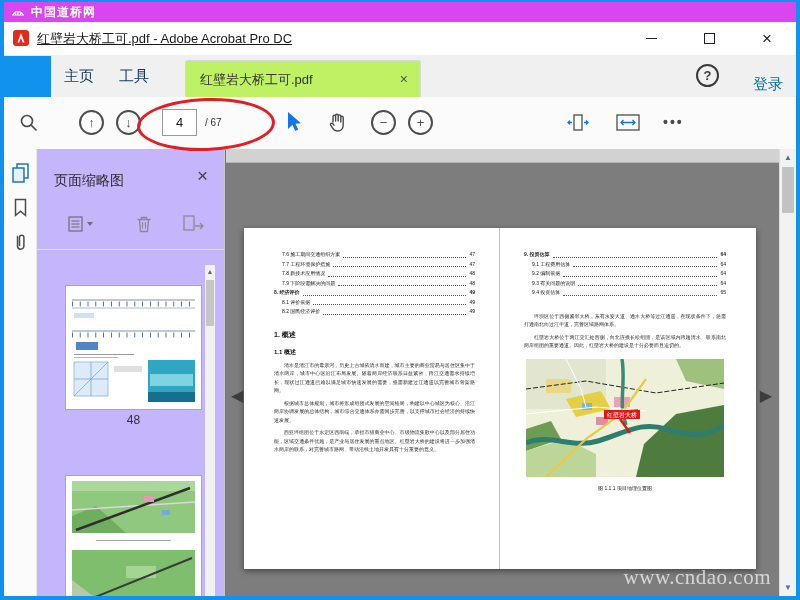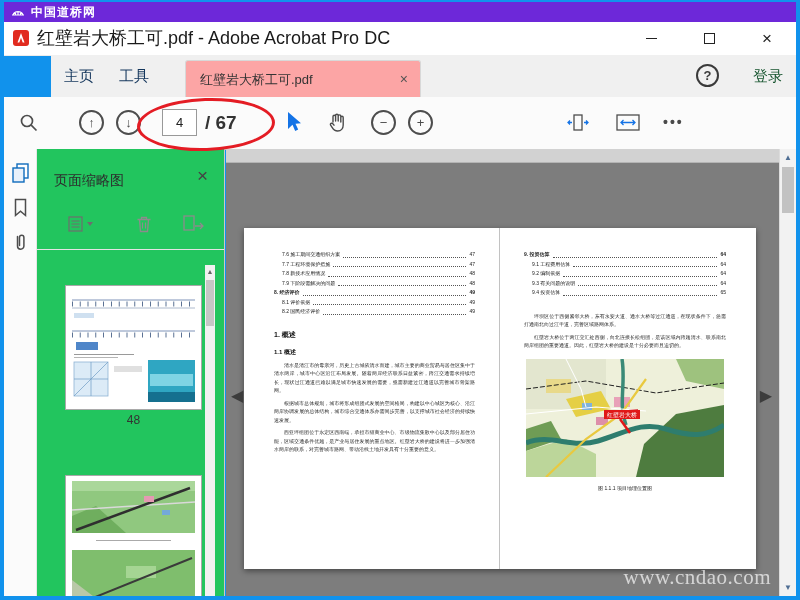--- a/index.html
+++ b/index.html
@@ -1,73 +1,73 @@
 <!DOCTYPE html>
 <html><head>
 <meta charset="utf-8">
 <style>
   html,body{margin:0;padding:0;background:#555;}
   .frame{position:relative;width:800px;height:600px;background:#1192ec;overflow:hidden;
          font-family:"Liberation Sans",sans-serif;}
 
   
-  .banner{position:absolute;left:4px;top:2px;right:4px;height:20px;background:#6d28d9;
+  .banner{position:absolute;left:4px;top:2px;right:4px;height:20px;background:#d946ef;
           display:flex;align-items:center;gap:6px;padding-left:7px;box-sizing:border-box;}
   .banner .site{font-size:12px;font-weight:bold;color:#fff;letter-spacing:1px;}
 
   
   .titlebar{position:absolute;left:4px;top:22px;right:4px;height:33px;background:#fff;border-bottom:1px solid #ececec;}
   .app-icon{position:absolute;left:9px;top:8px;width:16px;height:16px;}
-  .win-title{position:absolute;left:33px;top:0;line-height:33px;font-size:18px;color:#1a1a1a;}
+  .win-title{position:absolute;left:33px;top:0;line-height:33px;font-size:13px;color:#1a1a1a;text-decoration:underline;}
   .win-btn{position:absolute;top:0;width:34px;height:33px;display:flex;align-items:center;justify-content:center;color:#222;cursor:default;}
   .btn-min{right:128px}.btn-max{right:70px}.btn-close{right:12px;font-size:17px;}
   .min-bar{width:11px;height:1px;background:#222;}
   .max-box{width:9px;height:9px;border:1px solid #222;}
 
   
   .tabbar{position:absolute;left:4px;top:55px;right:4px;height:42px;background:#f0f0f0;border-bottom:1px solid #dcdcdc;margin-left:47px;}
   .nav-label{position:absolute;top:0;line-height:42px;font-size:15px;color:#14365c;}
   .nav-home{left:13px}.nav-tools{left:68px}
-  .doc-tab{position:absolute;left:134px;top:5px;width:234px;height:37px;background:#fca5a5;
+  .doc-tab{position:absolute;left:134px;top:5px;width:234px;height:37px;background:#bef264;
            border:1px solid #d8d8d8;border-bottom:none;border-radius:3px 3px 0 0;}
   .tab-title{position:absolute;left:14px;line-height:37px;font-size:13px;color:#333;}
   .tab-close{position:absolute;right:12px;top:0;line-height:37px;font-size:14px;color:#555;}
   .help-btn{position:absolute;right:77px;top:9px;width:23px;height:23px;border:2px solid #3a3a3a;border-radius:50%;
             text-align:center;line-height:19px;font-size:13px;font-weight:bold;color:#3a3a3a;box-sizing:border-box;}
-  .signin{position:absolute;right:13px;top:0;line-height:42px;font-size:15px;color:#14532d;}
+  .signin{position:absolute;right:13px;top:8px;line-height:42px;font-size:15px;color:#0369a1;}
 
   
   .toolbar{position:absolute;left:4px;top:97px;right:4px;height:52px;background:#fbfbfb;border-bottom:1px solid #cfcfcf;}
   .tb{position:absolute;display:flex;align-items:center;justify-content:center;color:#4a4a4a;}
   .circle-btn{width:25px;height:25px;border:2px solid #4d4d4d;border-radius:50%;box-sizing:border-box;
               font-size:13px;top:13px;}
   .tb-search{left:13px;top:14px;width:24px;height:24px;}
   .tb-up{left:75px}.tb-down{left:112px}
   .page-input{position:absolute;left:158px;top:12px;width:35px;height:27px;border:1px solid #999;background:#fff;
               box-sizing:border-box;text-align:center;font-size:13px;color:#222;line-height:25px;}
-  .page-total{position:absolute;left:201px;top:0;line-height:52px;font-size:19px;color:#333;font-weight:bold;}
+  .page-total{position:absolute;left:201px;top:0;line-height:52px;font-size:10px;color:#333;}
   .annotation{position:absolute;left:133px;top:1px;width:132px;height:47px;border:3px solid #e41c24;
               border-radius:50%;transform:rotate(-2deg);pointer-events:none;z-index:5;}
   .tb-cursor{left:277px;top:12px;width:24px;height:27px;}
   .tb-hand{left:321px;top:13px;width:26px;height:26px;}
   .tb-minus{left:367px}.tb-plus{left:404px}
   .zoom-box{position:absolute;left:449px;top:12px;width:90px;height:28px;border:1px solid #bdbdbd;background:#fff;
             box-sizing:border-box;font-size:13px;color:#333;display:flex;align-items:center;justify-content:space-between;padding:0 8px;}
   .zoom-caret{font-size:9px;color:#666;}
   .tb-fit1{left:561px;top:14px;width:26px;height:24px;}
   .tb-fit2{left:609px;top:14px;width:30px;height:24px;}
   .tb-more{position:absolute;left:659px;top:0;line-height:50px;font-size:14px;letter-spacing:2px;color:#4a4a4a;font-weight:bold;}
 
   
   .navstrip{position:absolute;left:4px;top:149px;width:33px;bottom:4px;background:#fbfbfb;border-right:1px solid #e6e6e6;box-sizing:border-box;}
   .strip-icon{position:absolute;left:5px;width:23px;height:23px;}
   .si-pages{top:12px}.si-bookmark{top:47px}.si-clip{top:82px}
 
   
-  .panel{position:absolute;left:37px;top:149px;width:188px;bottom:4px;background:#22c55e;border-right:1px solid #c9c9c9;
+  .panel{position:absolute;left:37px;top:149px;width:188px;bottom:4px;background:#c4b5fd;border-right:1px solid #c9c9c9;
          box-sizing:border-box;overflow:hidden;}
   .panel-title{position:absolute;left:17px;top:23px;font-size:14px;color:#2d2d2d;}
   .panel-close{position:absolute;right:16px;top:16px;font-size:19px;color:#444;}
   .ptool{position:absolute;top:62px;width:32px;height:26px;display:flex;align-items:center;}
   .pt-opts{left:30px}.pt-trash{left:96px}.pt-extract{left:144px}
   .panel-sep{position:absolute;left:0;right:0;top:100px;border-bottom:1px solid #e4e4e4;}
   .thumb{position:absolute;left:28px;width:137px;background:#fff;border:1px solid #a9a9a9;box-sizing:border-box;overflow:hidden;}
   .thumb-1{top:136px;height:125px;}
   .thumb-label{position:absolute;left:28px;top:264px;width:137px;text-align:center;font-size:12px;color:#333;}
   .thumb-2{top:326px;height:132px;}

